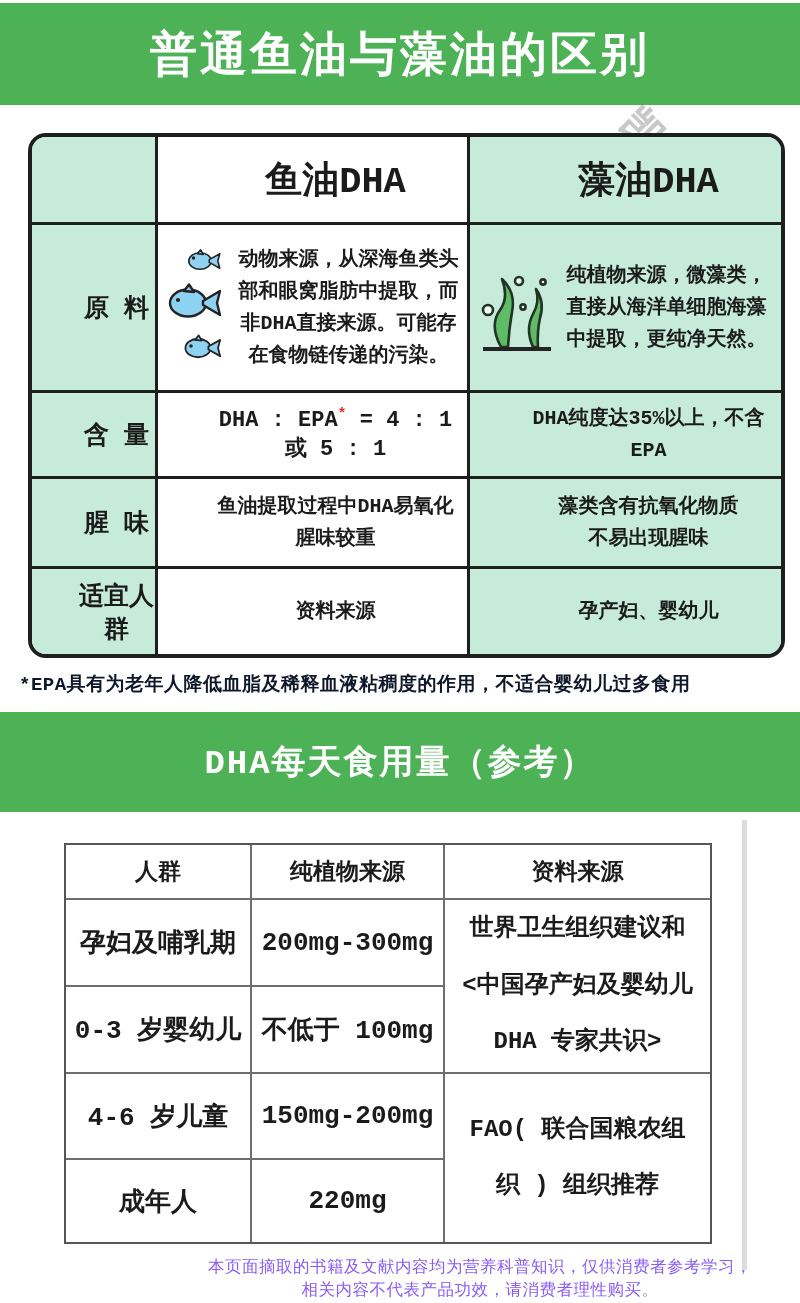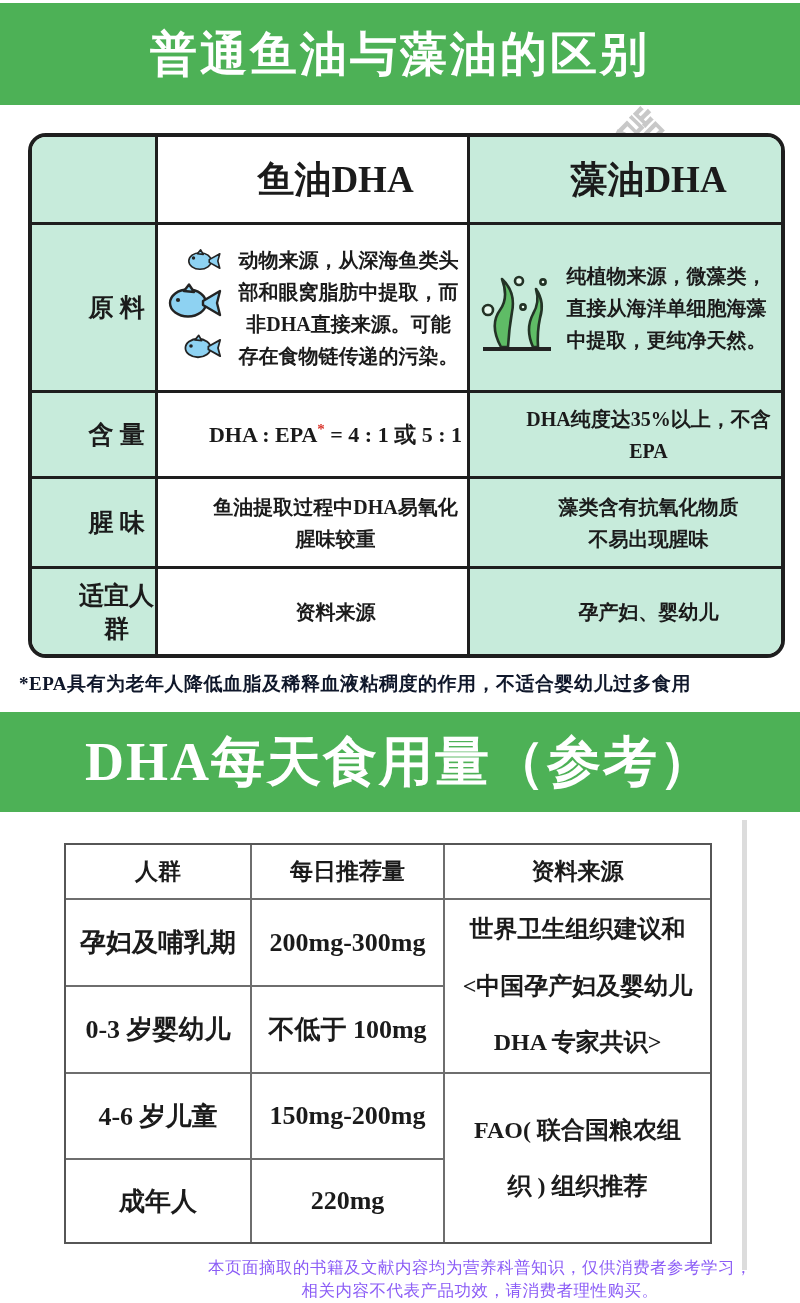--- a/index.html
+++ b/index.html
@@ -1,29 +1,29 @@
 <!DOCTYPE html>
 <html><head>
 <meta charset="utf-8">
 <style>
   html,body{margin:0;padding:0;background:#ffffff;}
   #page{
     position:relative;width:800px;height:1303px;margin:0 auto;
     background:#ffffff;overflow:hidden;
-    font-family:Liberation Serif, serif;
+    font-family:Liberation Mono, monospace;
     color:#1b1b1b;
   }
   
   .banner{
     position:absolute;left:0;width:800px;background:#4db156;
     display:flex;align-items:center;justify-content:center;
     color:#ffffff;font-weight:bold;
   }
   #banner1{top:3px;height:102px;font-size:47px;letter-spacing:3px;}
-  #banner2{top:712px;height:100px;font-size:54px;letter-spacing:2px;}
+  #banner2{top:712px;height:100px;font-size:34px;letter-spacing:2px;}
   
   #watermark{
     position:absolute;top:96px;left:648px;width:300px;
     transform:rotate(45deg);transform-origin:top left;
     color:rgba(125,125,125,0.42);font-weight:bold;font-size:44px;
     letter-spacing:8px;line-height:1.45;pointer-events:none;white-space:nowrap;
   }
   #watermark .wline2{margin-left:52px;}
   
   #cmp-table{
@@ -177,21 +177,21 @@
   <div id="footnote">*EPA具有为老年人降低血脂及稀释血液粘稠度的作用，不适合婴幼儿过多食用</div>
 
   <div class="banner" id="banner2">
     <span>DHA每天食用量（参考）</span>
   </div>
 
   <div id="card-edge"></div>
 
   <div id="dose-table">
     <div class="d dhdr">人群</div>
-    <div class="d dhdr">每日推荐量</div>
+    <div class="d dhdr">纯植物来源</div>
     <div class="d dhdr lastcol">资料来源</div>
 
     <div class="d dsrc lastcol" id="src1">世界卫生组织建议和
 &lt;中国孕产妇及婴幼儿
 DHA 专家共识&gt;</div>
     <div class="d dsrc lastcol lastrow" id="src2">FAO( 联合国粮农组
 织 ) 组织推荐</div>
 
     <div class="d dcell">孕妇及哺乳期</div>
     <div class="d dcell">200mg-300mg</div>

